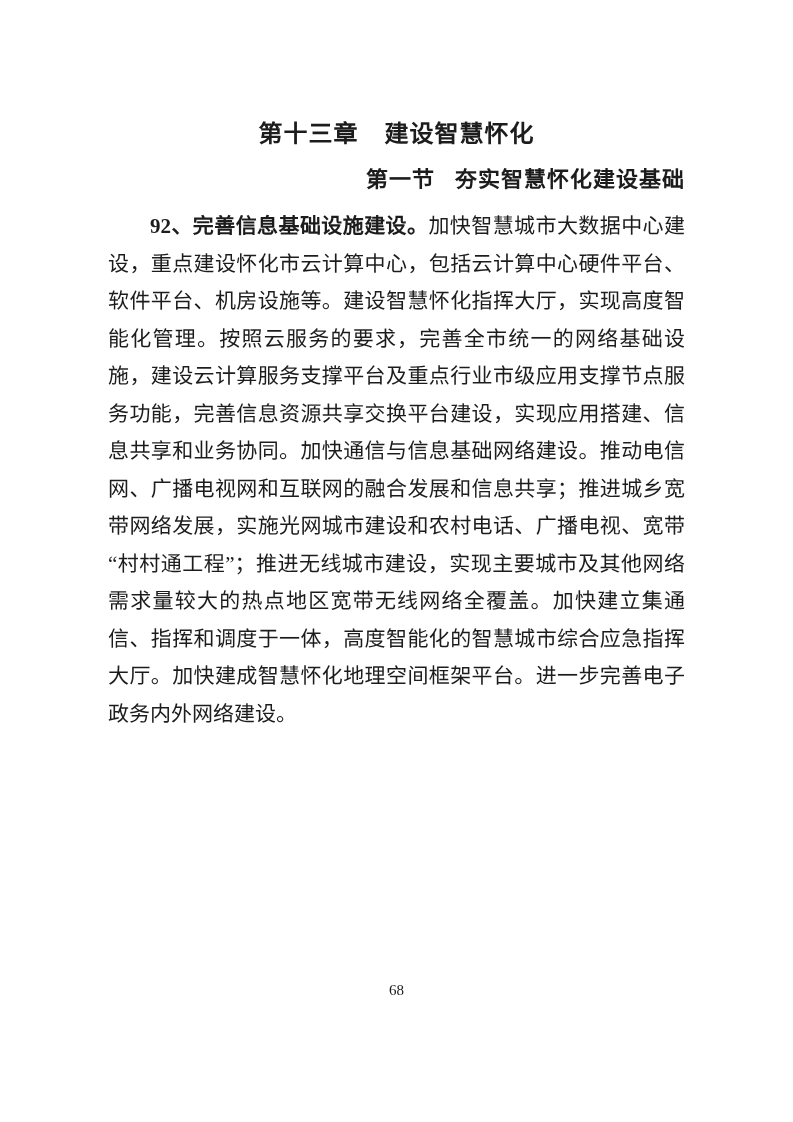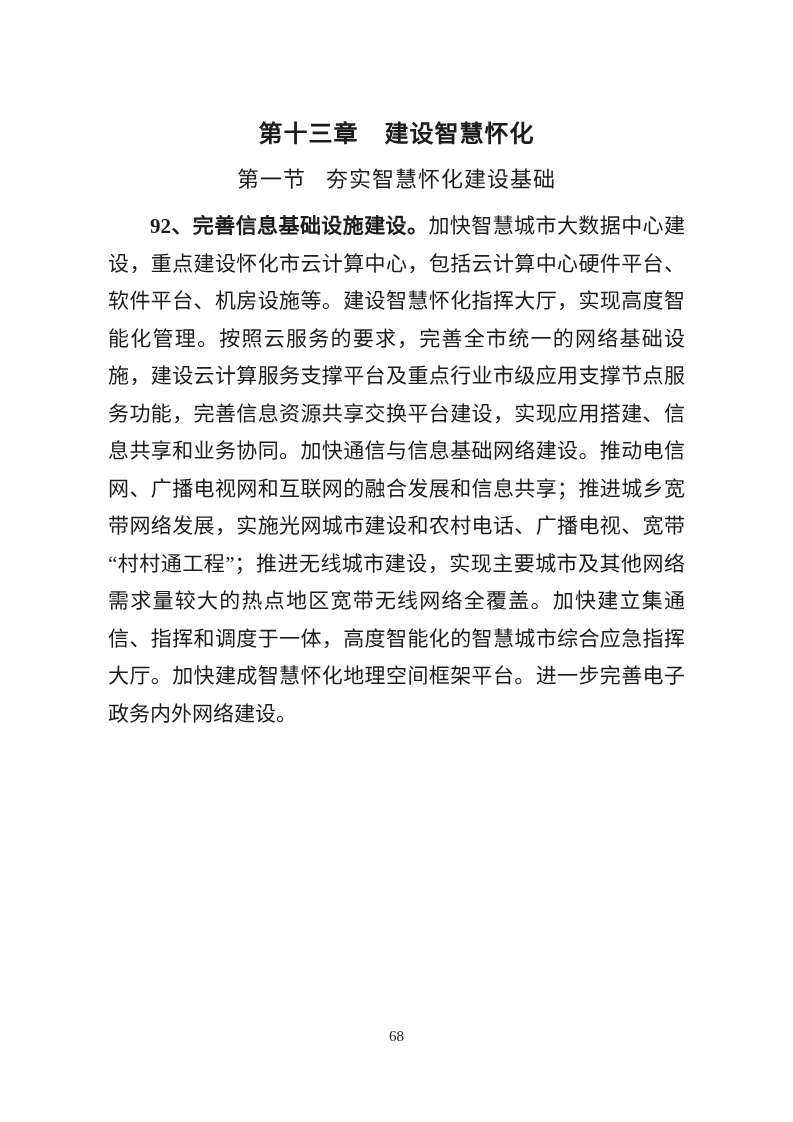--- a/index.html
+++ b/index.html
@@ -24,24 +24,24 @@
     text-align: center;
     font-size: 24px;
     line-height: 32px;
     font-weight: bold;
     font-family: "Liberation Sans", "DejaVu Sans", sans-serif;
     letter-spacing: 1px;
     white-space: nowrap;
   }
   h2.section-heading {
     margin: 14px 0 0 0;
-    text-align: center;
+    text-align: right;
     font-size: 22px;
     line-height: 32px;
-    font-weight: normal;
+    font-weight: bold;
     font-family: "Liberation Serif", "DejaVu Serif", serif;
     letter-spacing: 1px;
     white-space: nowrap;
   }
   .heading-gap-lg {
     display: inline-block;
     width: 26px;
   }
   .heading-gap-sm {
     display: inline-block;
@@ -58,21 +58,21 @@
     text-justify: inter-ideograph;
     text-indent: 2em;
     word-break: break-all;
   }
   p.para .para-lead {
     font-weight: bold;
   }
   .page-footer {
     position: absolute;
     left: 0;
-    top: 1026px;
+    top: 980px;
     width: 100%;
     text-align: center;
     font-size: 15px;
     line-height: 20px;
     color: #1c1c1c;
   }
 </style>
 </head>
 <body>
 

